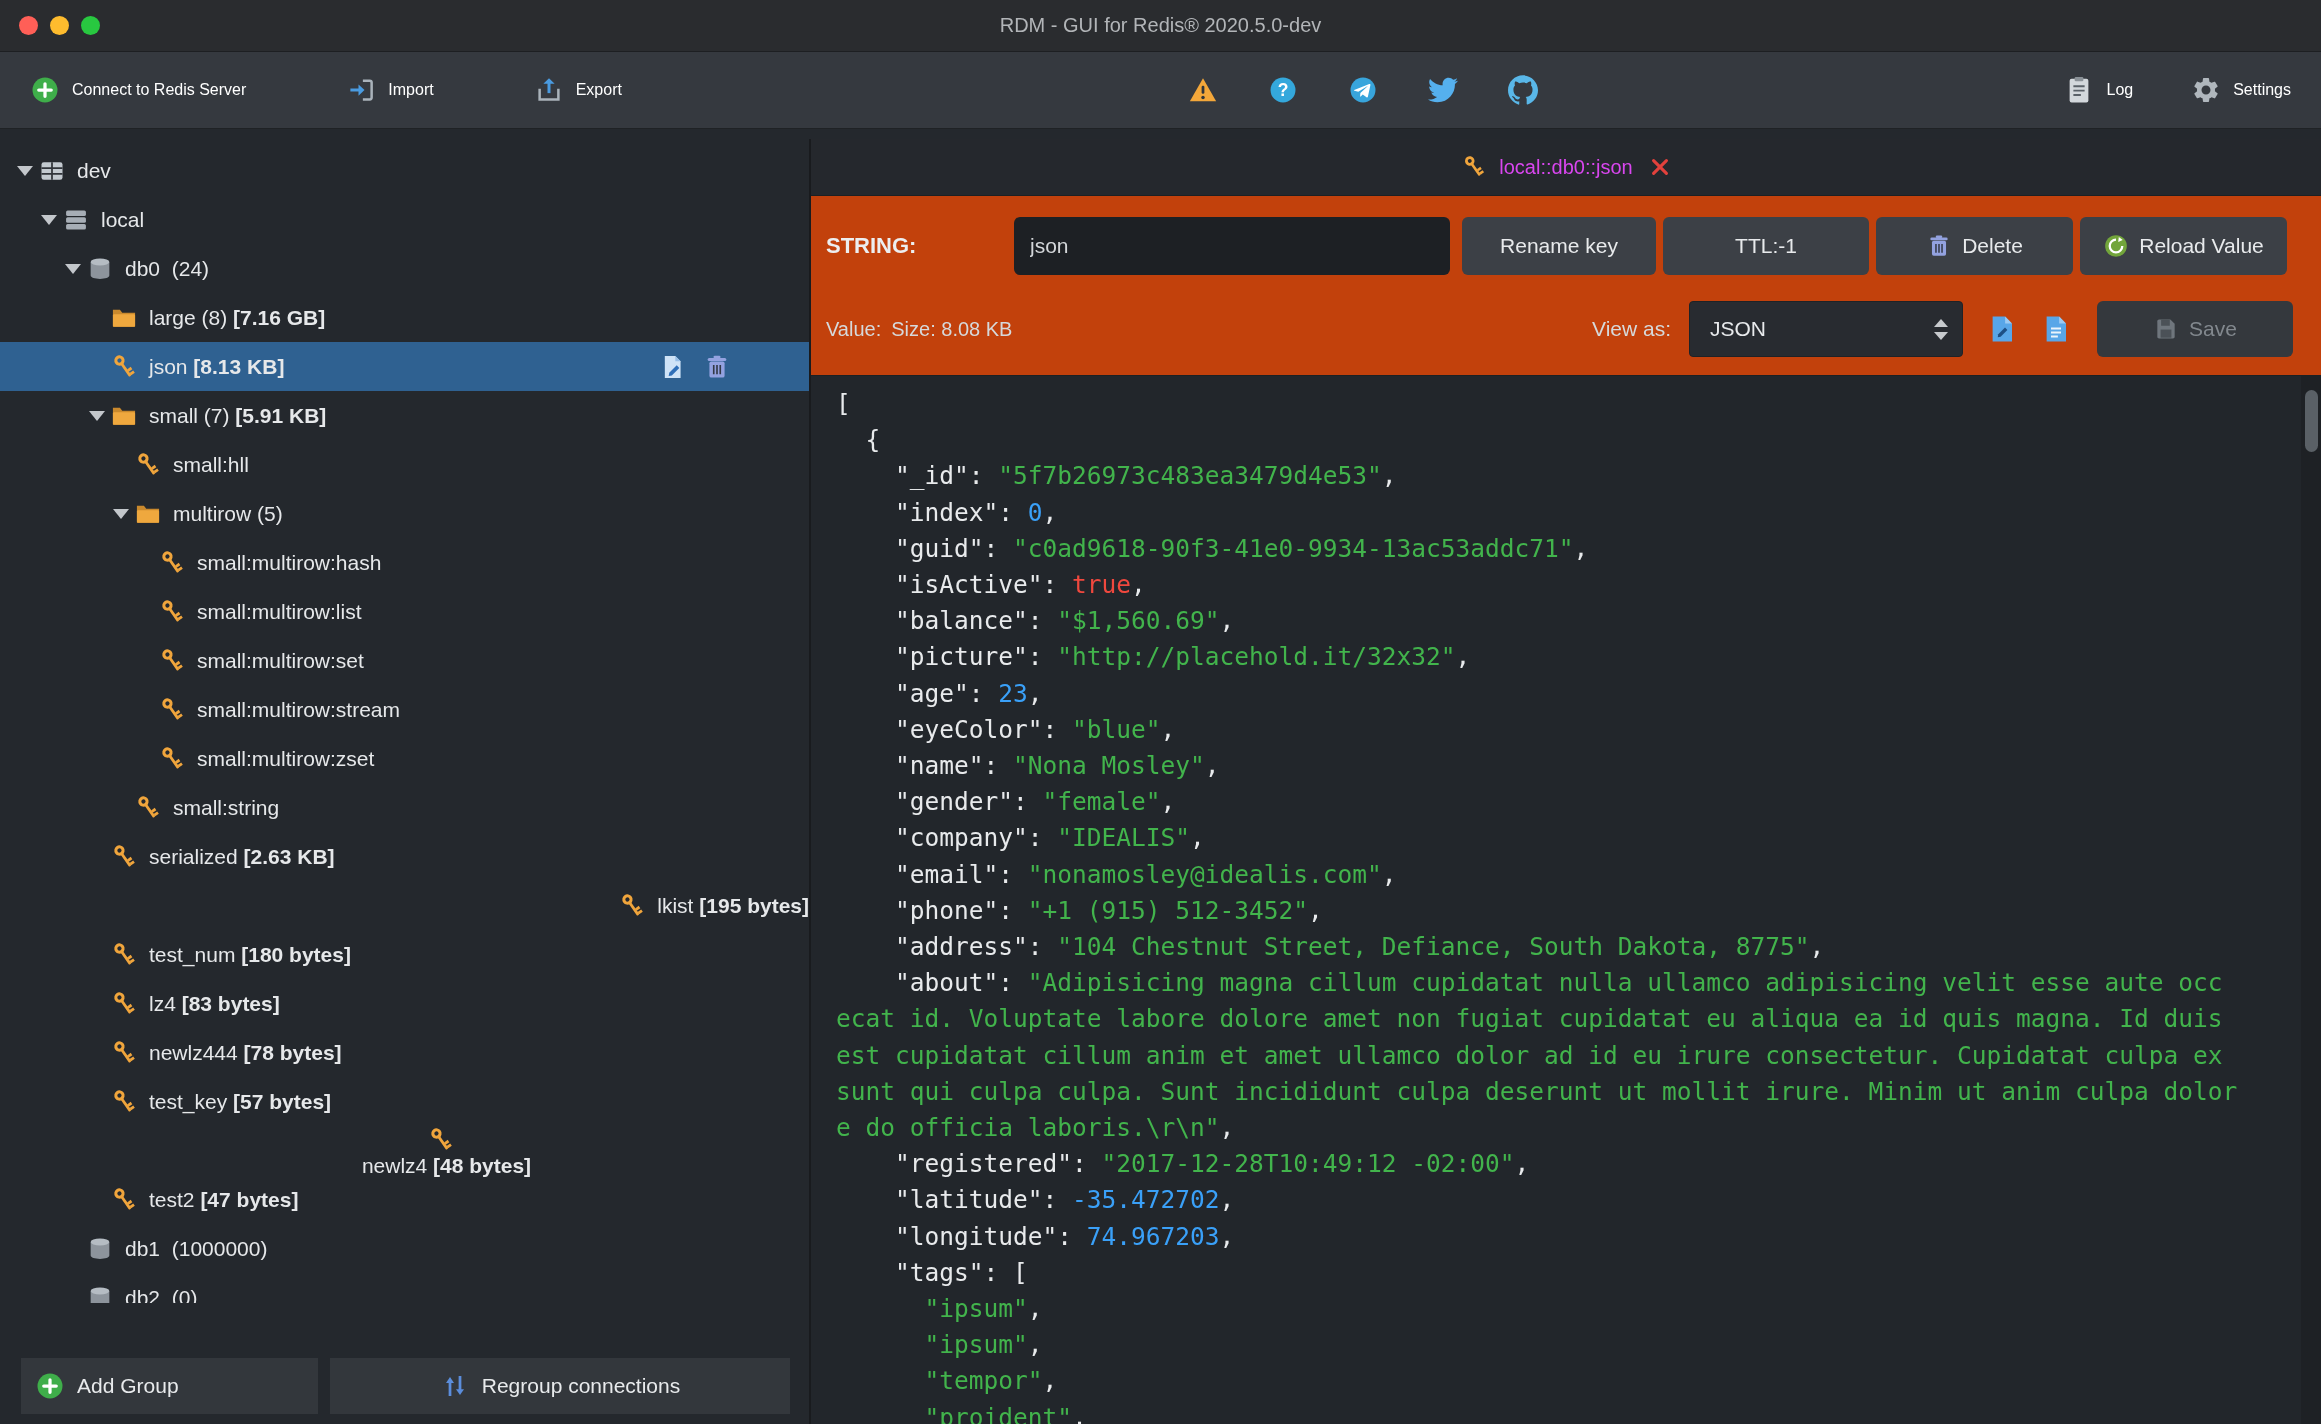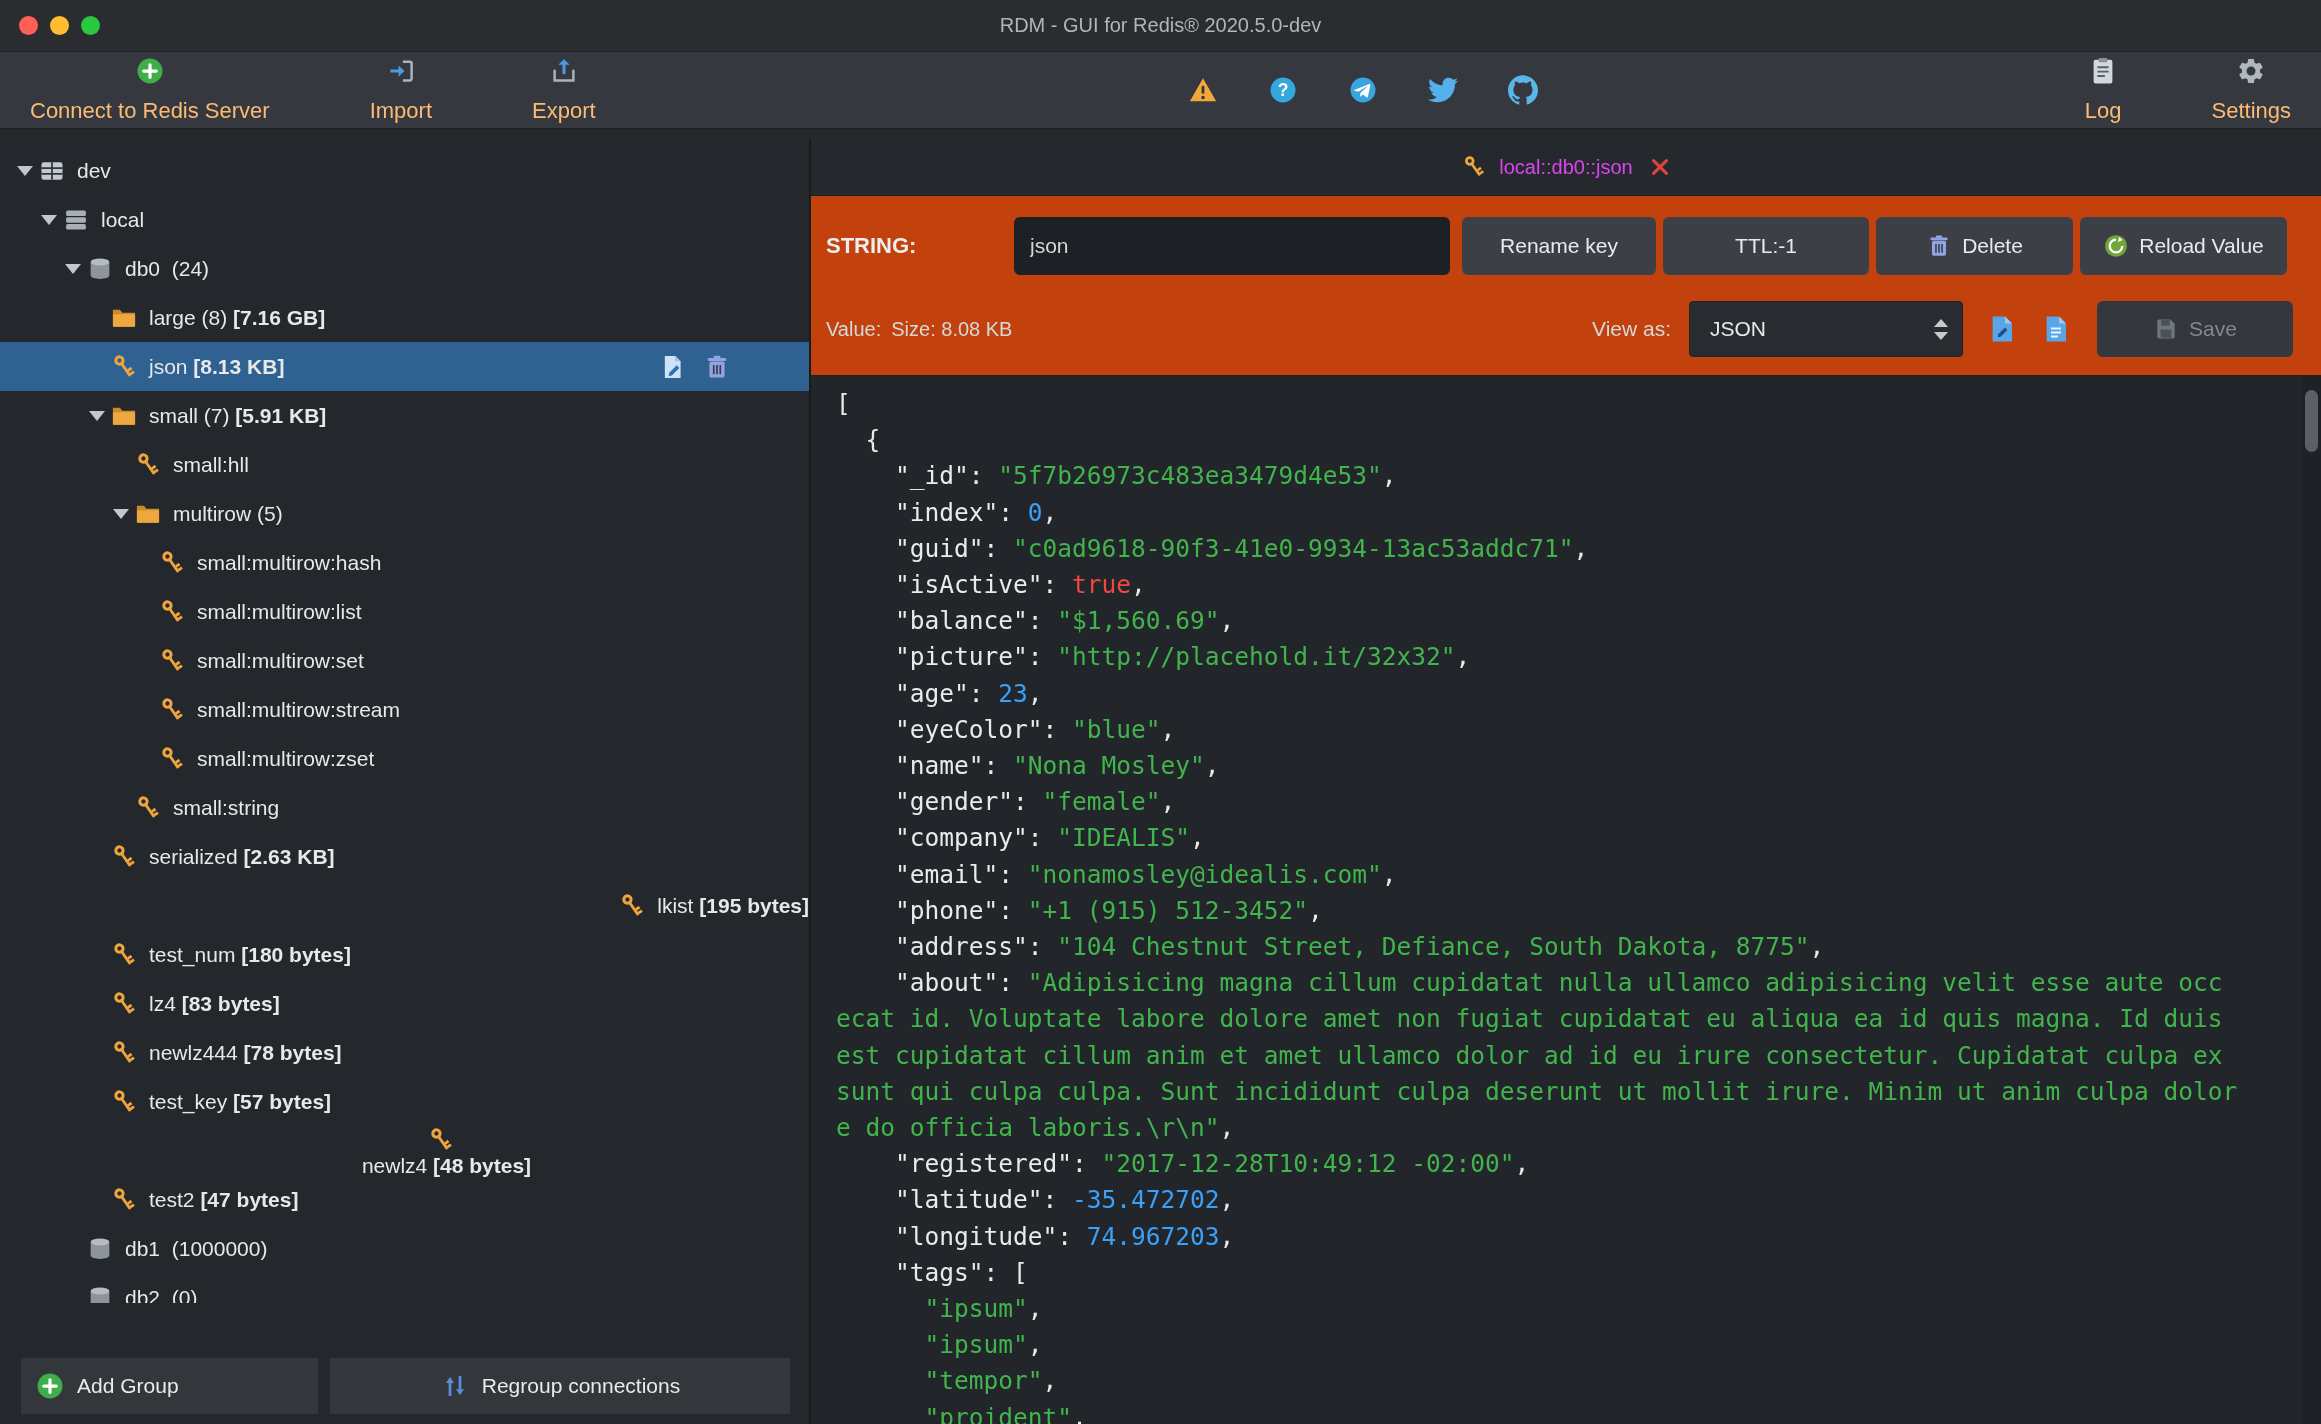--- a/index.html
+++ b/index.html
@@ -12,24 +12,24 @@
   .lights { display:flex; gap:12px; padding-left:19px; }
   .light { width:19px; height:19px; border-radius:50%; }
   .light.red   { background:#ff5f57; }
   .light.yellow{ background:#febc2e; }
   .light.green { background:#28c840; }
   .title { position:absolute; left:0; right:0; text-align:center; font-size:20px; color:#b2b5b8; }
 
   
   .toolbar { height:77px; background:#35393f; border-bottom:1px solid #1f2225;
              display:flex; align-items:center; padding:0 30px; position:relative; }
-  .tb-group { display:flex; align-items:center; gap:12px; font-size:22px; color:#fdba74; cursor:default;flex-direction:column; }
+  .tb-group { display:flex; align-items:center; gap:12px; font-size:16px; color:#ffffff; cursor:default; }
   .tbic { width:30px; height:30px; flex:none; }
   .center-icons { position:absolute; left:1188px; display:flex; gap:50px; align-items:center; }
-  .tb-right { margin-left:auto; display:flex; align-items:flex-start; gap:90px; }
+  .tb-right { margin-left:auto; display:flex; align-items:flex-start; gap:58px; }
 
   
   .content { display:flex; height:1299px;margin-top:10px; }
   .sidebar { width:811px; background:#24282d; border-right:2px solid #191b1e;
              display:flex; flex-direction:column; }
   .main { flex:1; min-width:0; display:flex; flex-direction:column; background:#22262b; }
 
   
   .tree { height:1164px; overflow:hidden; padding-top:7px; }
   .tree-row { height:49px; display:flex; align-items:center; font-size:21px; color:#e6e8ea; }

